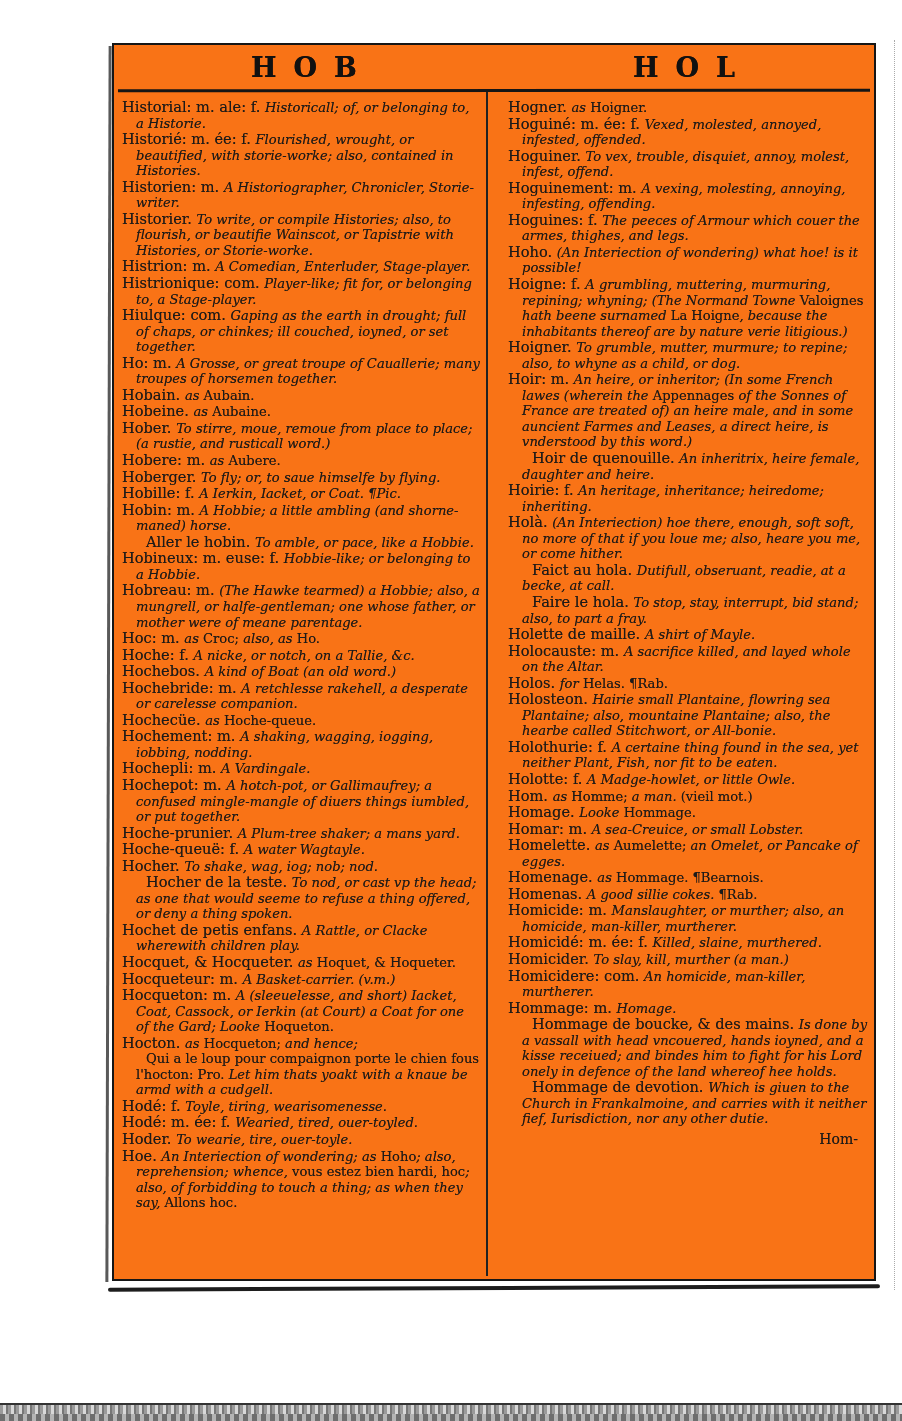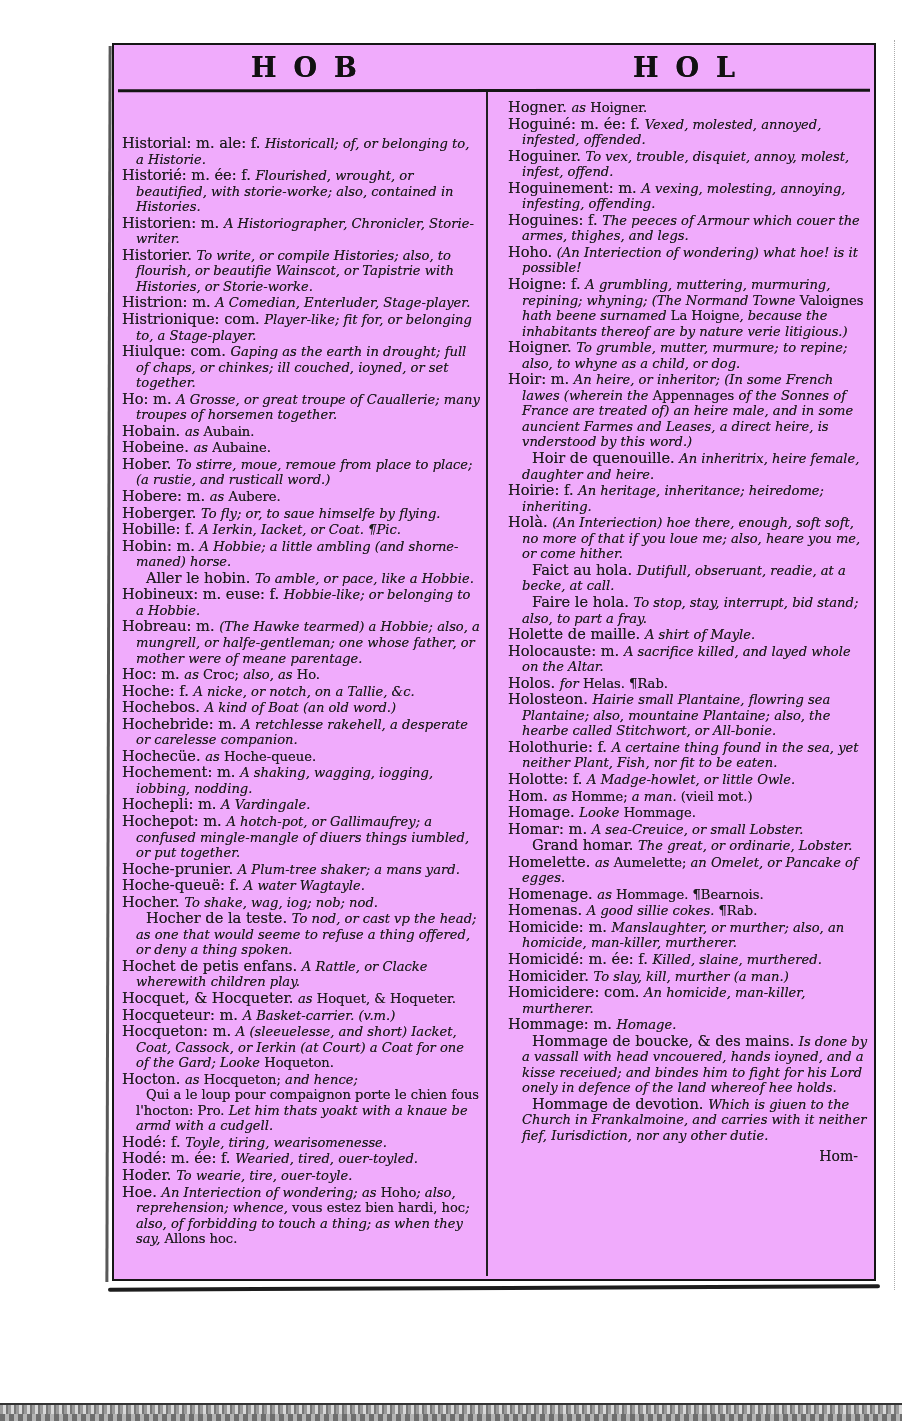--- a/index.html
+++ b/index.html
@@ -3,32 +3,32 @@
 <meta charset="utf-8">
 <style>
   html,body{margin:0;padding:0;}
   body{
     width:902px;height:1421px;position:relative;background:#ffffff;
     font-family:"DejaVu Serif","Liberation Serif",serif;color:#1b1b1b;
     overflow:hidden;
   }
   .page-frame{
     position:absolute;left:112px;top:43px;width:764px;height:1238px;
-    border:2px solid #161616;background:#f0abfc;box-sizing:border-box;
+    border:2px solid #161616;background:#f97316;box-sizing:border-box;
   }
   .hdr{display:flex;height:44px;align-items:center;}
   .hcell{
     flex:1;text-align:center;font-size:27px;font-weight:600;
     letter-spacing:17px;text-indent:17px;color:#111;
     text-shadow:0 0 .5px rgba(0,0,0,.8);
   }
   .hdr-rule{border-top:3px solid #151515;margin:0 4px;transform:rotate(-.05deg);}
   .cols{display:flex;height:1184px;overflow:hidden;}
   .col{overflow:hidden;padding-top:7px;box-sizing:border-box;}
-  .col.left{width:372px;padding-left:8px;padding-right:6px;margin-top:36px;}
+  .col.left{width:372px;padding-left:8px;padding-right:6px;}
   .col-rule{width:0;border-left:2px solid #222;}
   .col.right{flex:1;padding-left:20px;padding-right:6px;}
   p.entry{
     margin:0;font-size:13.1px;line-height:15.55px;
     padding-left:14px;text-indent:-14px;
     text-shadow:0 0 .4px rgba(0,0,0,.55);
   }
   p.entry.sub{text-indent:10px;}
   .hw{font-size:14.6px;}
   .it{font-style:italic;}
@@ -134,21 +134,20 @@
         <p class="entry sub"><span class="hw">Faire le hola. </span><span class="it">To stop, stay, interrupt, bid stand; also, to part a fray.</span></p>
         <p class="entry"><span class="hw">Holette de maille. </span><span class="it">A shirt of Mayle.</span></p>
         <p class="entry"><span class="hw">Holocauste: m. </span><span class="it">A sacrifice killed, and layed whole on the Altar.</span></p>
         <p class="entry"><span class="hw">Holos. </span><span class="it">for </span><span class="rm">Helas. ¶Rab.</span></p>
         <p class="entry"><span class="hw">Holosteon. </span><span class="it">Hairie small Plantaine, flowring sea Plantaine; also, mountaine Plantaine; also, the hearbe called Stitchwort, or All-bonie.</span></p>
         <p class="entry"><span class="hw">Holothurie: f. </span><span class="it">A certaine thing found in the sea, yet neither Plant, Fish, nor fit to be eaten.</span></p>
         <p class="entry"><span class="hw">Holotte: f. </span><span class="it">A Madge-howlet, or little Owle.</span></p>
         <p class="entry"><span class="hw">Hom. </span><span class="it">as </span><span class="rm">Homme; </span><span class="it">a man. </span><span class="rm">(vieil mot.)</span></p>
         <p class="entry"><span class="hw">Homage. </span><span class="it">Looke </span><span class="rm">Hommage.</span></p>
         <p class="entry"><span class="hw">Homar: m. </span><span class="it">A sea-Creuice, or small Lobster.</span></p>
-        <p class="entry sub"><span class="hw">Grand homar. </span><span class="it">The great, or ordinarie, Lobster.</span></p>
         <p class="entry"><span class="hw">Homelette. </span><span class="it">as </span><span class="rm">Aumelette; </span><span class="it">an Omelet, or Pancake of egges.</span></p>
         <p class="entry"><span class="hw">Homenage. </span><span class="it">as </span><span class="rm">Hommage. ¶Bearnois.</span></p>
         <p class="entry"><span class="hw">Homenas. </span><span class="it">A good sillie cokes. </span><span class="rm">¶Rab.</span></p>
         <p class="entry"><span class="hw">Homicide: m. </span><span class="it">Manslaughter, or murther; also, an homicide, man-killer, murtherer.</span></p>
         <p class="entry"><span class="hw">Homicidé: m. ée: f. </span><span class="it">Killed, slaine, murthered.</span></p>
         <p class="entry"><span class="hw">Homicider. </span><span class="it">To slay, kill, murther (a man.)</span></p>
         <p class="entry"><span class="hw">Homicidere: com. </span><span class="it">An homicide, man-killer, murtherer.</span></p>
         <p class="entry"><span class="hw">Hommage: m. </span><span class="it">Homage.</span></p>
         <p class="entry sub"><span class="hw">Hommage de boucke, &amp; des mains. </span><span class="it">Is done by a vassall with head vncouered, hands ioyned, and a kisse receiued; and bindes him to fight for his Lord onely in defence of the land whereof hee holds.</span></p>
         <p class="entry sub"><span class="hw">Hommage de devotion. </span><span class="it">Which is giuen to the Church in Frankalmoine, and carries with it neither fief, Iurisdiction, nor any other dutie.</span></p>

